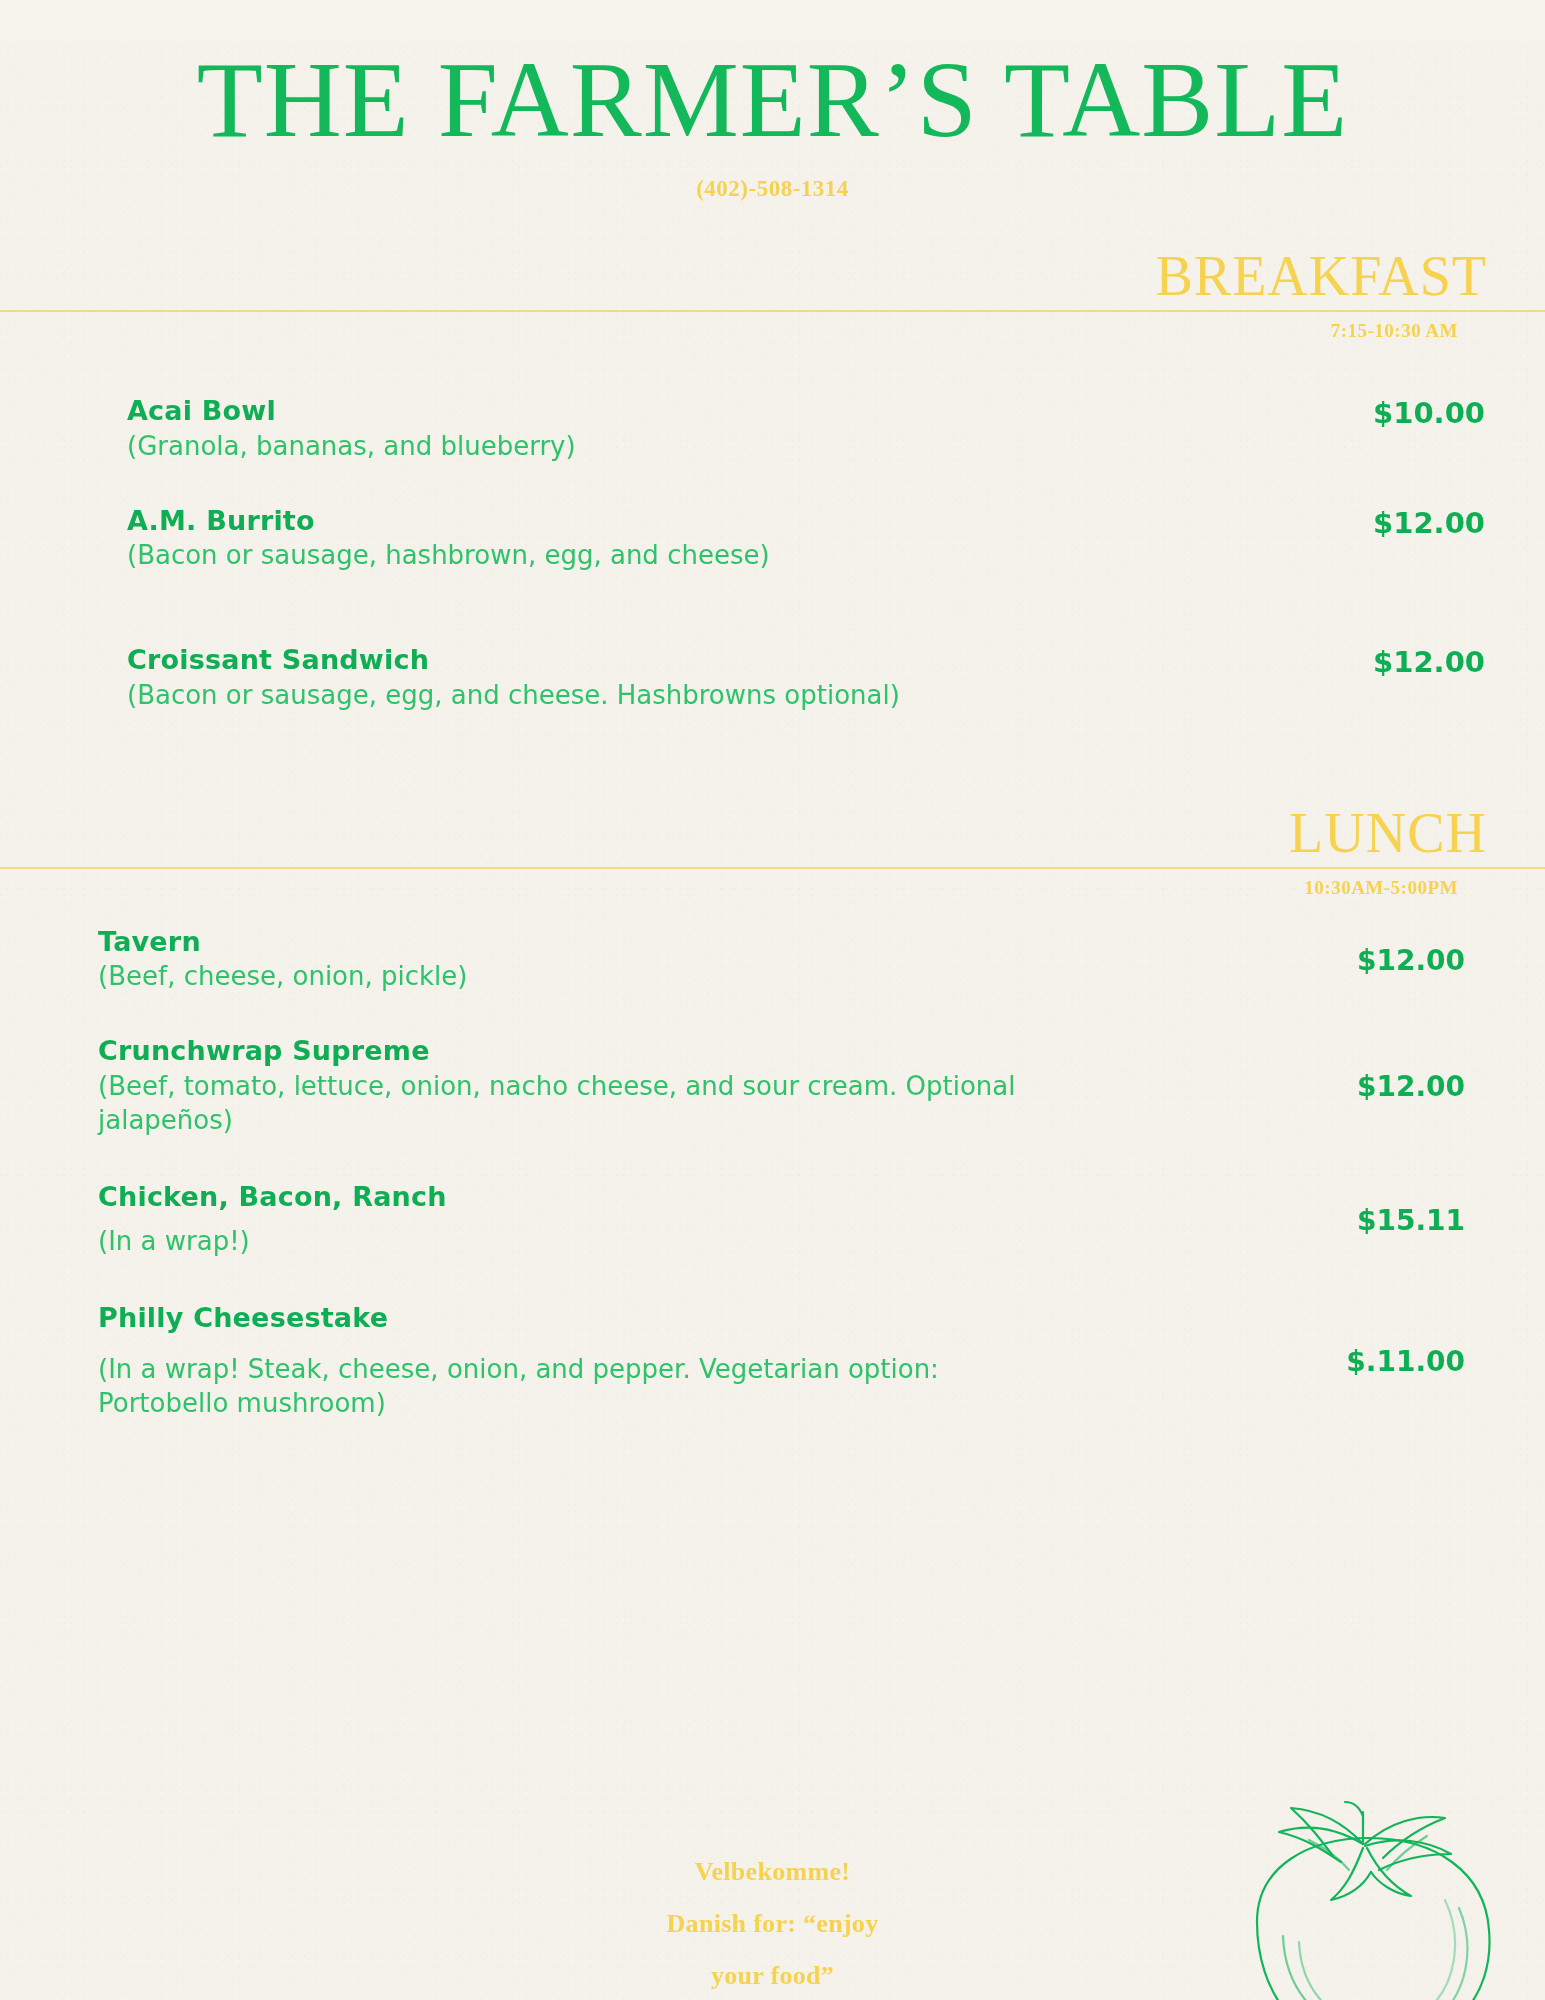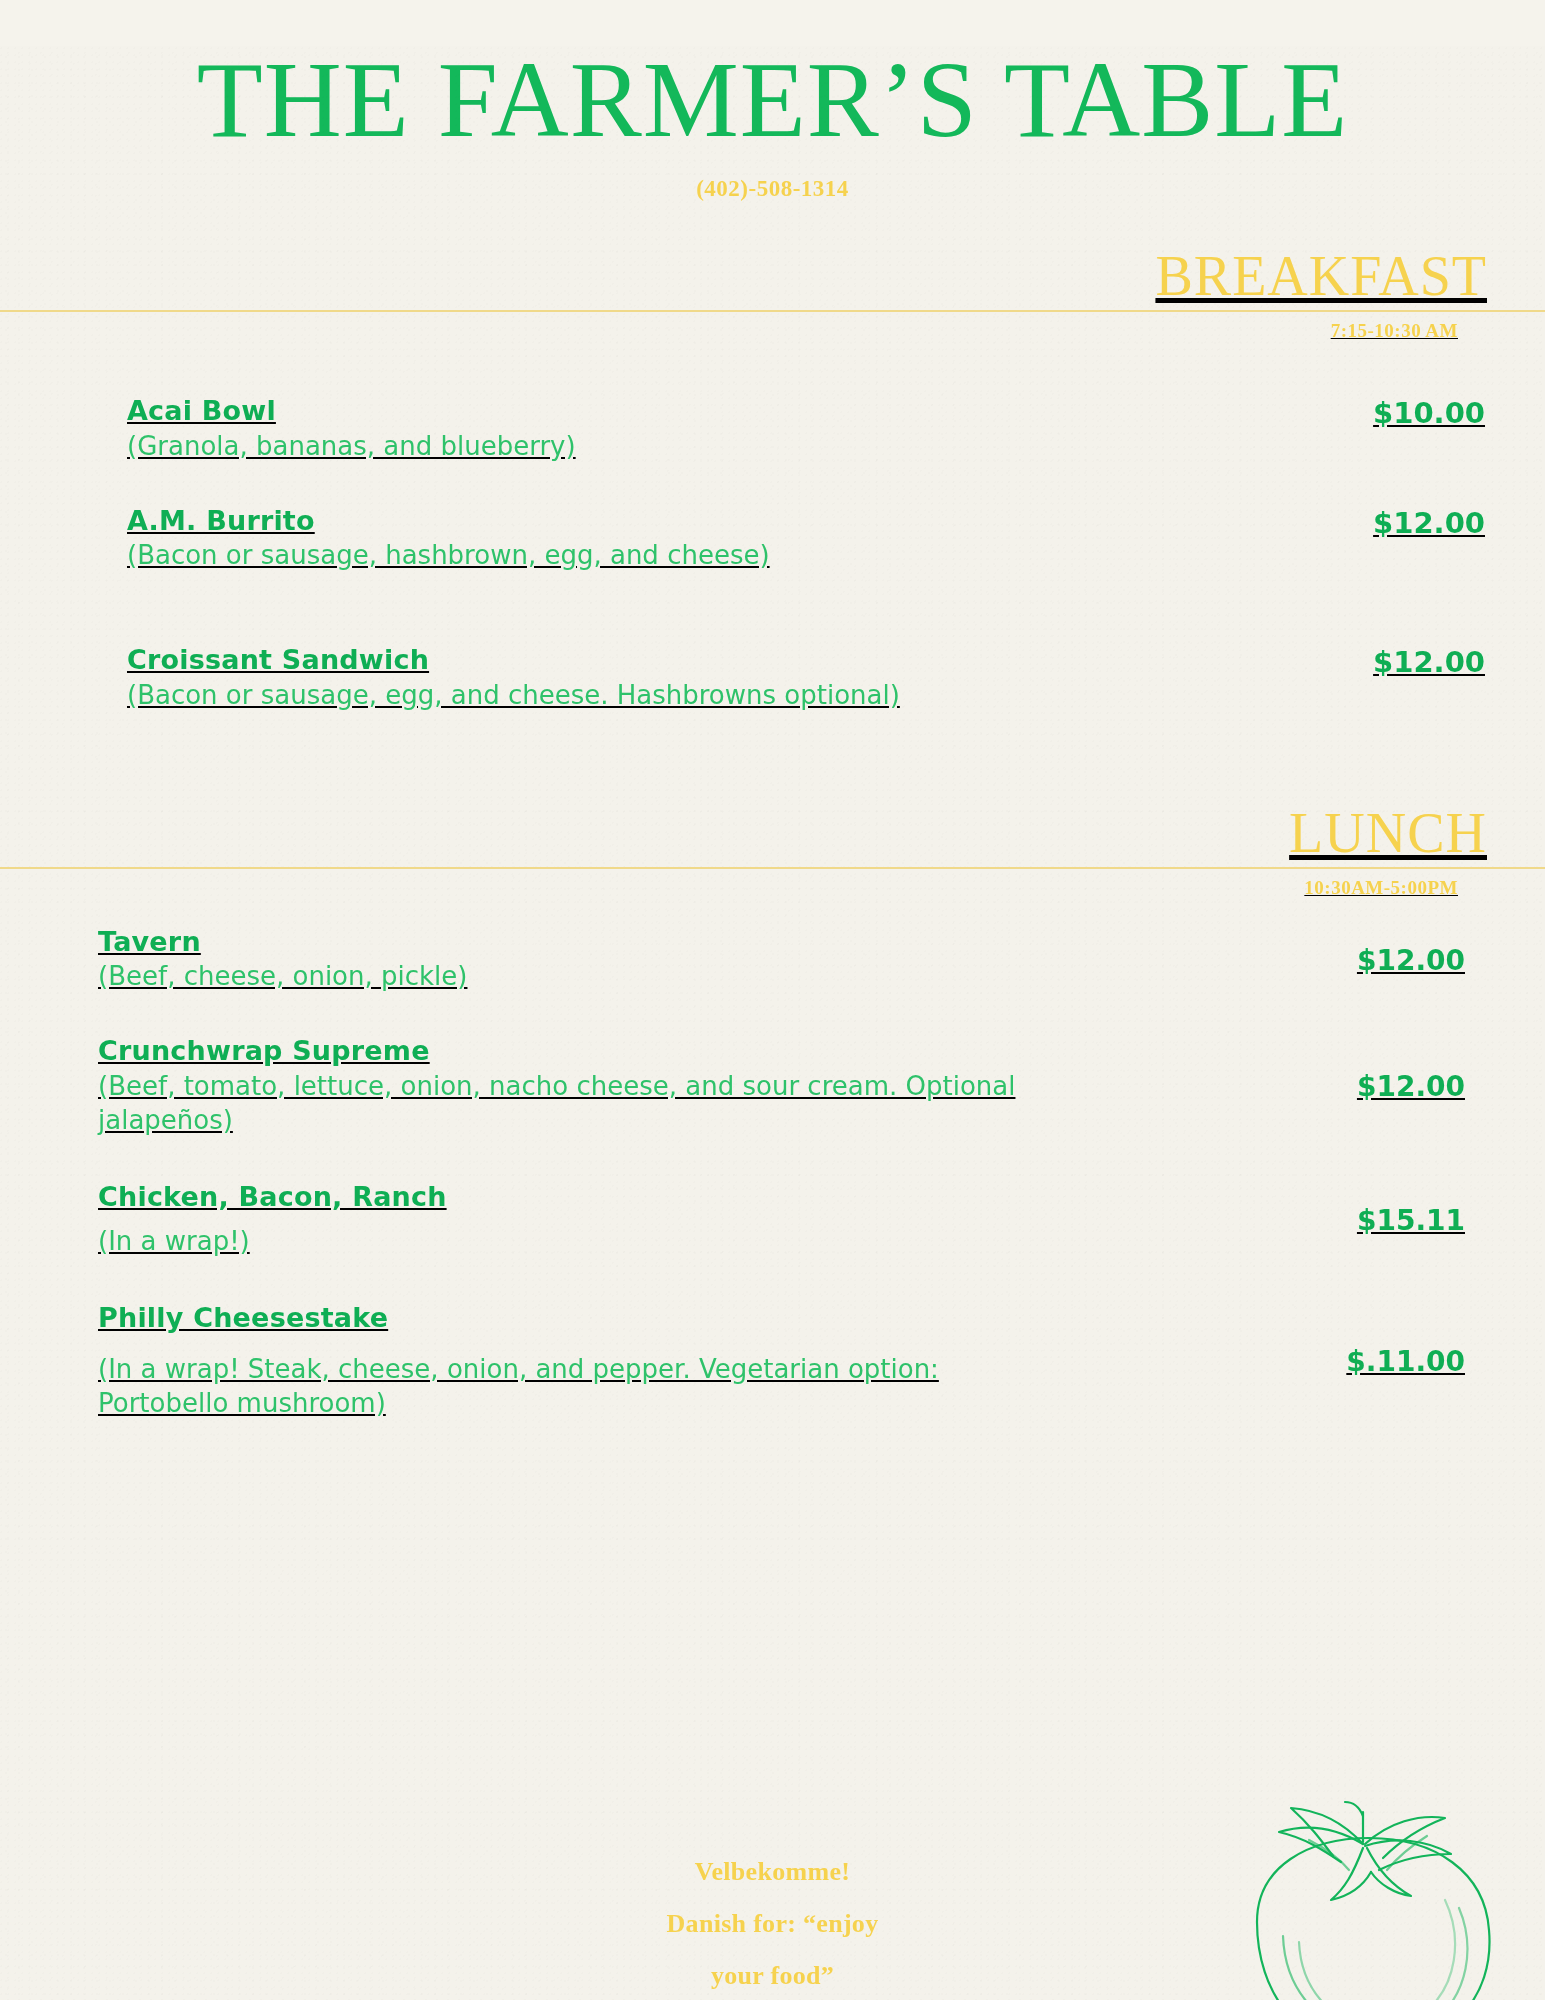--- a/index.html
+++ b/index.html
@@ -49,21 +49,20 @@
     font-weight: bold;
     color: #f6d24e;
     font-size: 23px;
     letter-spacing: 0.5px;
     margin-top: 22px;
   }
 
   .section {
     position: relative;
     margin-top: 46px;
-    text-decoration: underline;
   }
   .section-head {
     position: relative;
     padding-right: 58px;
   }
   .section-title {
     text-align: right;
     font-family: "Liberation Serif", serif;
     color: #f6d24e;
     font-size: 56px;

